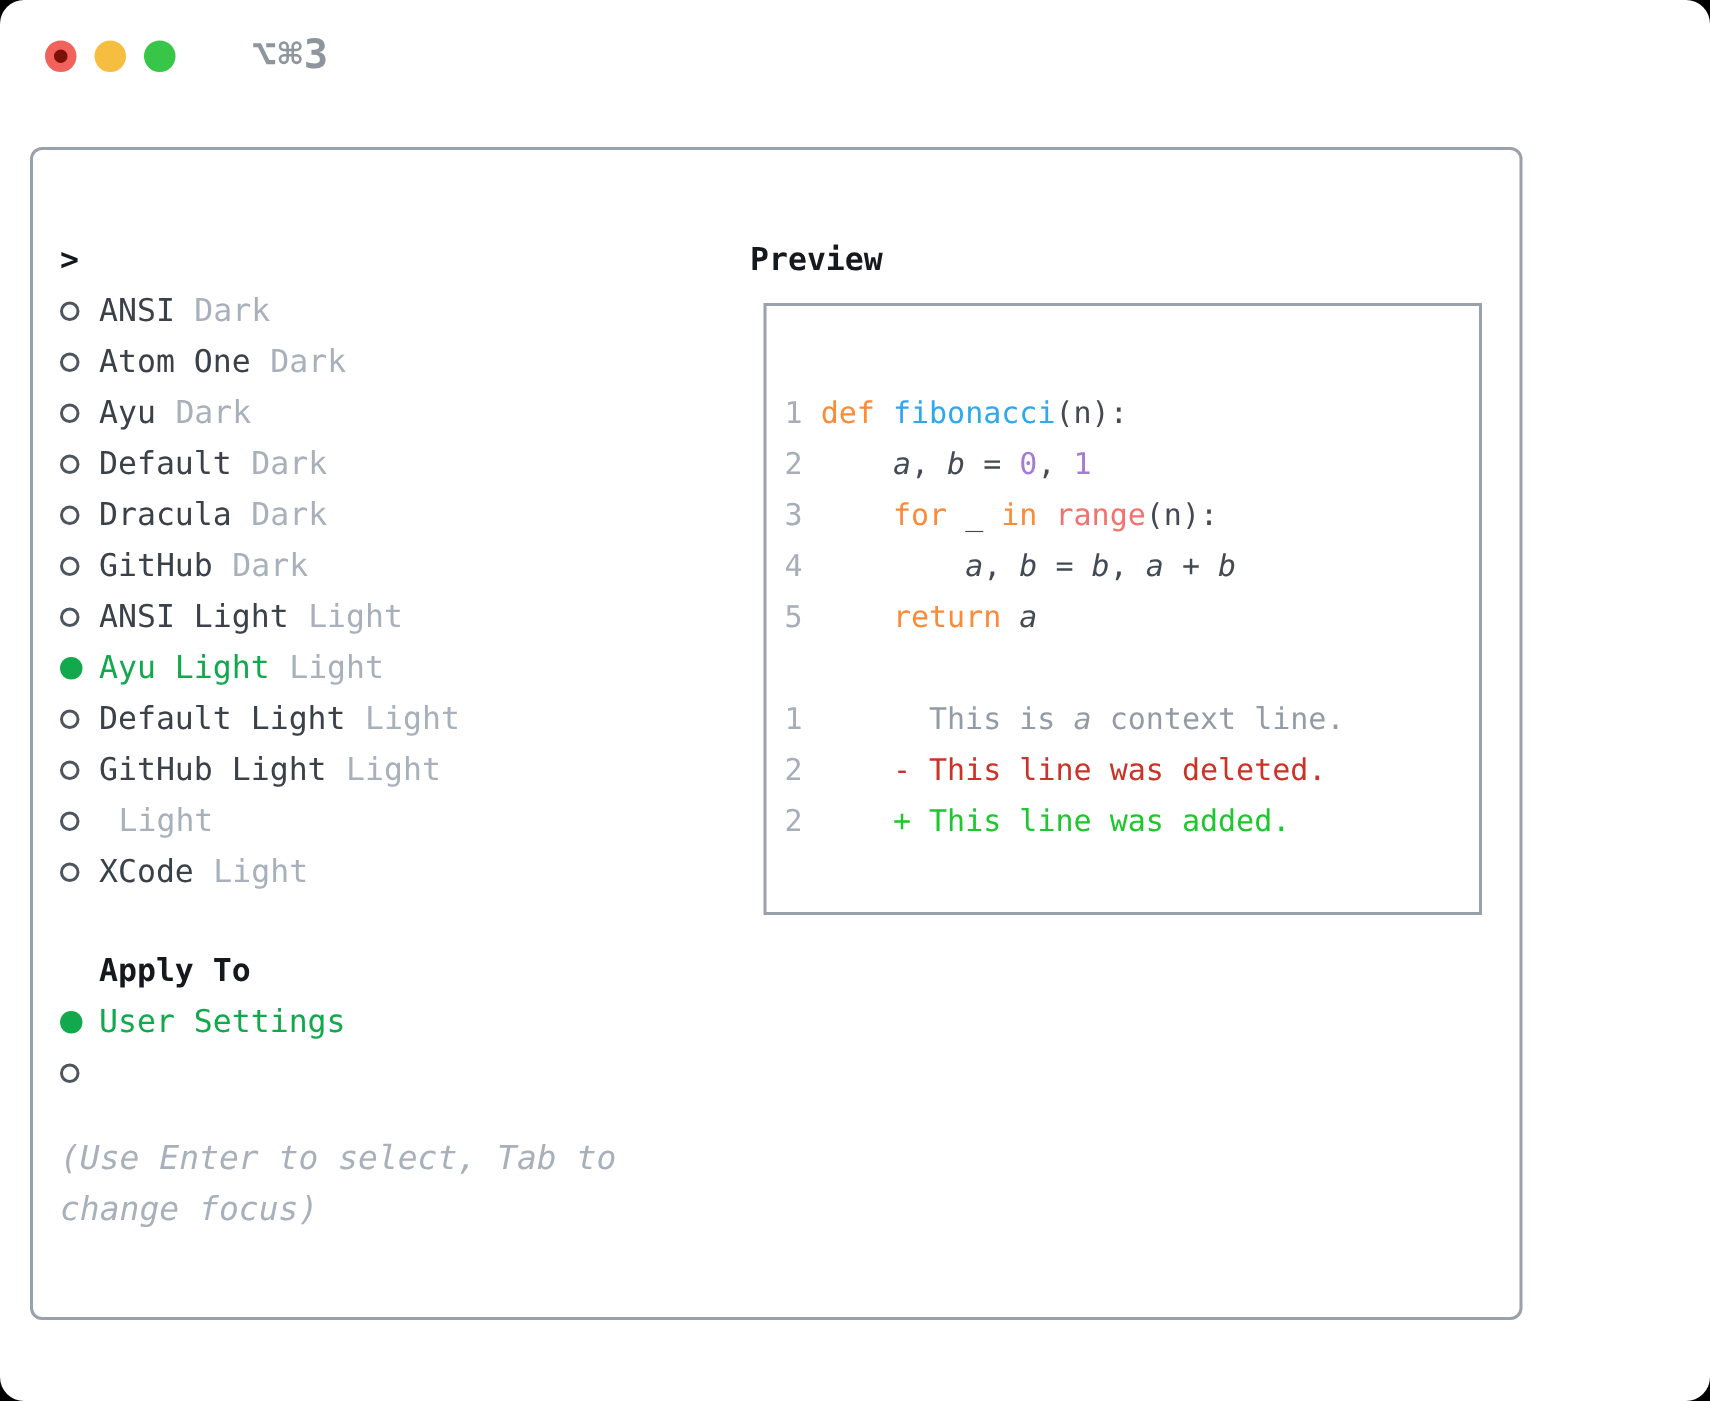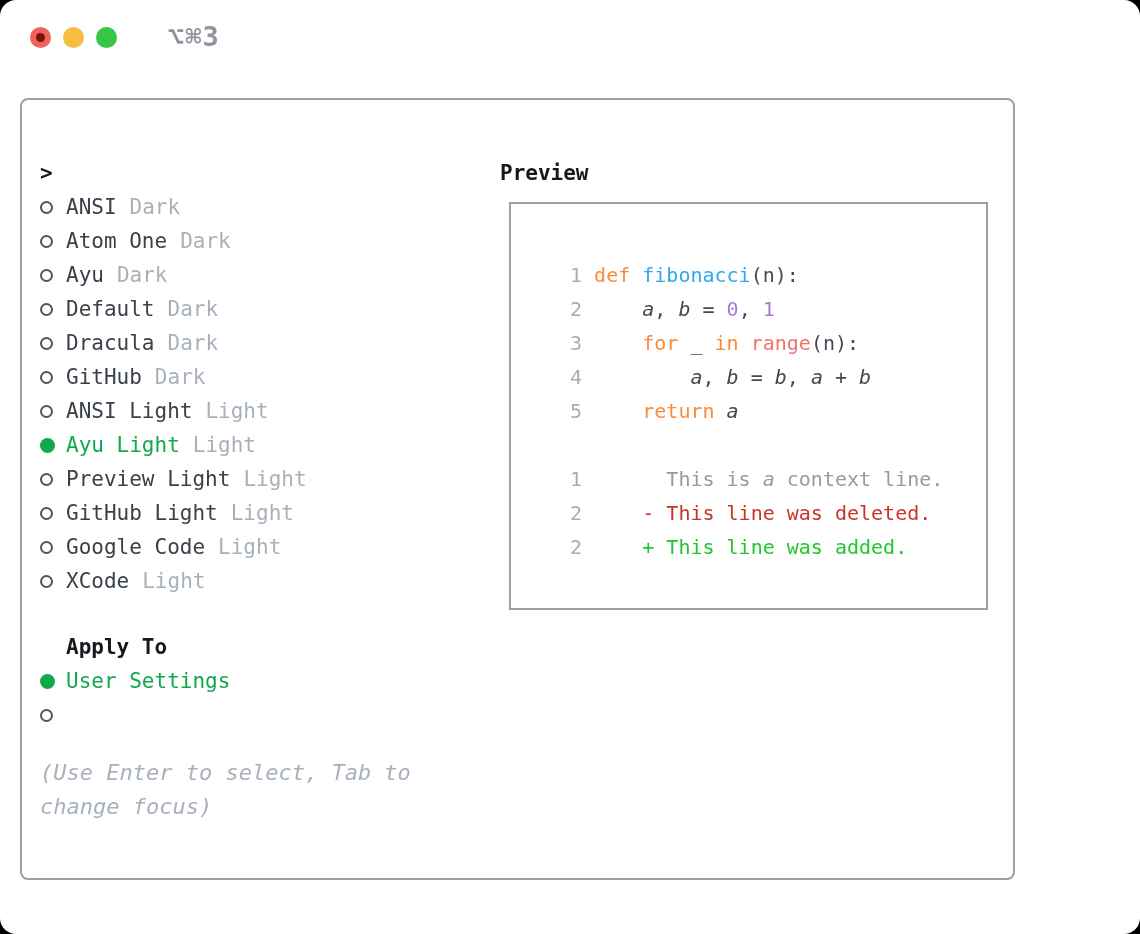--- a/index.html
+++ b/index.html
@@ -40,21 +40,21 @@
   .hdr{font-weight:bold;color:var(--header-ink);}
   .nm{color:var(--item-name);}
   .nm.sel{color:var(--selected-green);}
   .vr{color:var(--item-variant);margin-left:13px;}
   .apply-block{position:absolute;left:18px;top:530px;width:440px;font-size:21px;line-height:34px;}
   .help{position:absolute;left:18px;top:656px;width:412px;font-size:22px;line-height:34px;color:var(--help-gray);font-style:italic;}
   
   .preview-header{position:absolute;left:478px;top:56px;font-size:21px;font-weight:bold;color:var(--header-ink);line-height:34px;}
   .preview-box{position:absolute;left:487px;top:102px;width:479px;height:408px;border:2px solid var(--border);background:var(--window-bg);overflow:hidden;}
   .code{position:absolute;left:12px;top:20px;font-size:20px;line-height:34px;white-space:pre;}
-  .cl{height:34px;white-space:pre;margin-left:47px;}
+  .cl{height:34px;white-space:pre;}
   .tok-ln{color:var(--ln);}
   .tok-kw{color:var(--kw);}
   .tok-fn{color:var(--fn);}
   .tok-call{color:var(--call);}
   .tok-num{color:var(--num);}
   .tok-pl{color:var(--pl);}
   .tok-var{color:var(--pl);font-style:italic;}
   .tok-ctx{color:var(--ctx);}
   .tok-cvar{color:var(--ctx);font-style:italic;}
   .tok-del{color:var(--del);text-align:right;}
@@ -80,23 +80,23 @@
       </div>
 
     <div class="row"><span class="mark"><span class="circle"></span></span><span class="nm">ANSI</span><span class="vr">Dark</span></div>
         <div class="row"><span class="mark"><span class="circle"></span></span><span class="nm">Atom One</span><span class="vr">Dark</span></div>
         <div class="row"><span class="mark"><span class="circle"></span></span><span class="nm">Ayu</span><span class="vr">Dark</span></div>
         <div class="row"><span class="mark"><span class="circle"></span></span><span class="nm">Default</span><span class="vr">Dark</span></div>
         <div class="row"><span class="mark"><span class="circle"></span></span><span class="nm">Dracula</span><span class="vr">Dark</span></div>
         <div class="row"><span class="mark"><span class="circle"></span></span><span class="nm">GitHub</span><span class="vr">Dark</span></div>
         <div class="row"><span class="mark"><span class="circle"></span></span><span class="nm">ANSI Light</span><span class="vr">Light</span></div>
         <div class="row"><span class="mark"><span class="circle sel"></span></span><span class="nm sel">Ayu Light</span><span class="vr">Light</span></div>
-        <div class="row"><span class="mark"><span class="circle"></span></span><span class="nm">Preview Light</span><span class="vr">Light</span></div>
+        <div class="row"><span class="mark"><span class="circle"></span></span><span class="nm">Default Light</span><span class="vr">Light</span></div>
         <div class="row"><span class="mark"><span class="circle"></span></span><span class="nm">GitHub Light</span><span class="vr">Light</span></div>
-        <div class="row"><span class="mark"><span class="circle"></span></span><span class="nm">Google Code</span><span class="vr">Light</span></div>
+        <div class="row"><span class="mark"><span class="circle"></span></span><span class="vr">Light</span></div>
         <div class="row"><span class="mark"><span class="circle"></span></span><span class="nm">XCode</span><span class="vr">Light</span></div>
       </div>
 
     <div class="apply-block">
       <div class="row">
         <span class="mark"></span>
         <span class="hdr">Apply To</span>
       </div>
 
     <div class="row"><span class="mark"><span class="circle sel"></span></span><span class="nm sel">User Settings</span></div>

